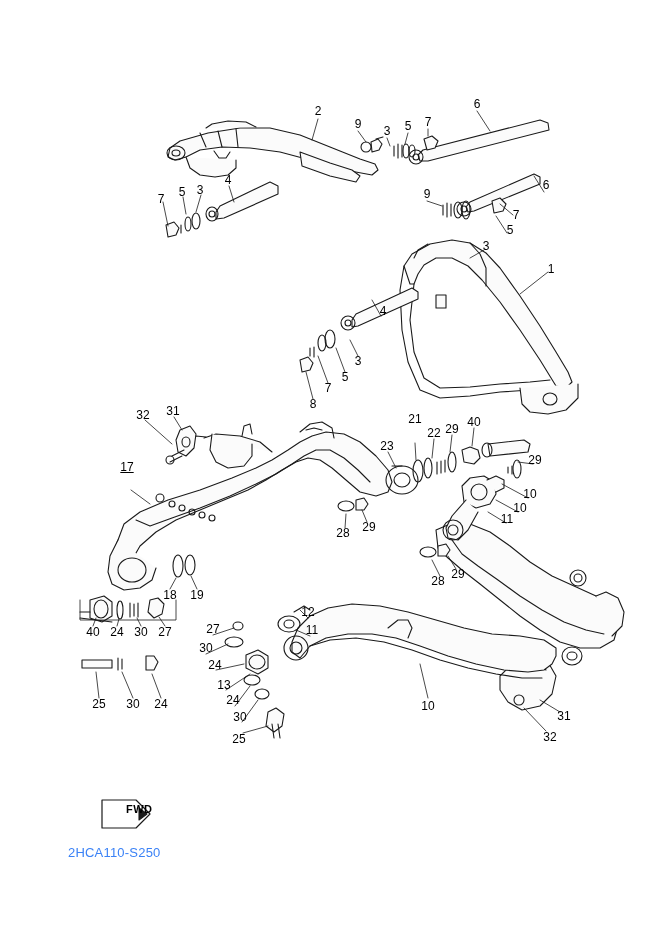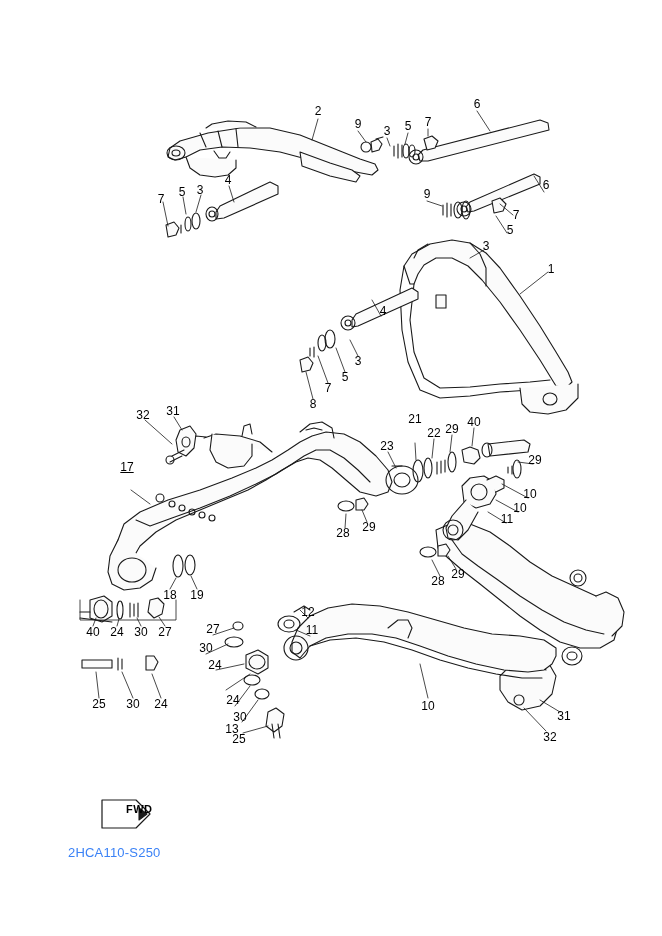--- a/index.html
+++ b/index.html
@@ -367,21 +367,21 @@
   <div class="callout" style="left:197px; top:595px;">19</div>
   <div class="callout" style="left:93px;  top:632px;">40</div>
   <div class="callout" style="left:117px; top:632px;">24</div>
   <div class="callout" style="left:141px; top:632px;">30</div>
   <div class="callout" style="left:165px; top:632px;">27</div>
   <div class="callout" style="left:308px; top:612px;">12</div>
   <div class="callout" style="left:312px; top:630px;">11</div>
   <div class="callout" style="left:213px; top:629px;">27</div>
   <div class="callout" style="left:206px; top:648px;">30</div>
   <div class="callout" style="left:215px; top:665px;">24</div>
-  <div class="callout" style="left:232px; top:685px;margin-top:44px;">13</div>
+  <div class="callout" style="left:224px; top:685px;">13</div>
   <div class="callout" style="left:233px; top:700px;">24</div>
   <div class="callout" style="left:240px; top:717px;">30</div>
   <div class="callout" style="left:239px; top:739px;">25</div>
   <div class="callout" style="left:99px;  top:704px;">25</div>
   <div class="callout" style="left:133px; top:704px;">30</div>
   <div class="callout" style="left:161px; top:704px;">24</div>
   <div class="callout" style="left:428px; top:706px;">10</div>
   <div class="callout" style="left:564px; top:716px;">31</div>
   <div class="callout" style="left:550px; top:737px;">32</div>
 

